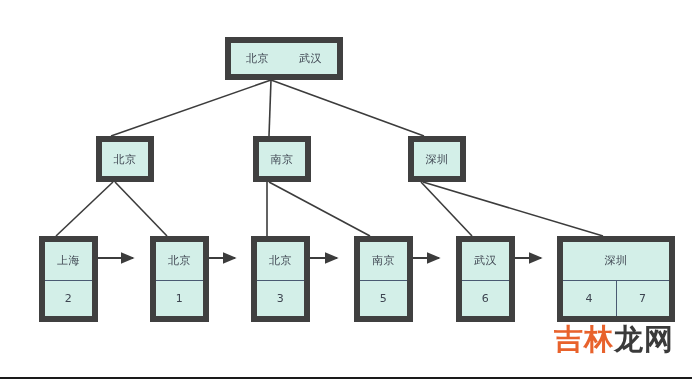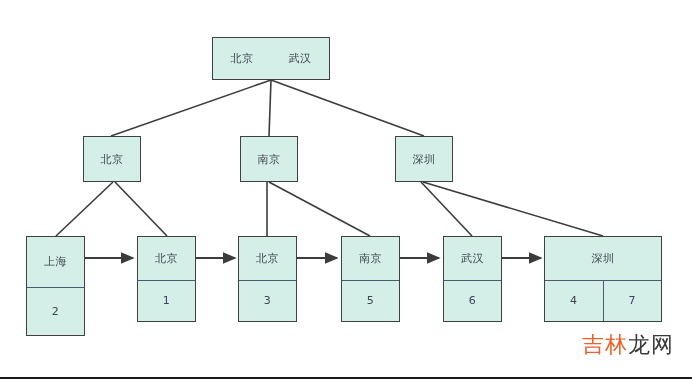--- a/index.html
+++ b/index.html
@@ -21,24 +21,25 @@
     position: absolute;
     left: 0;
     top: 0;
     width: 692px;
     height: 390px;
   }
   .node {
     position: absolute;
     box-sizing: border-box;
     background: #d3efe8;
-    border: 1px solid #404040;
+    border: 6px solid #404040;
     display: flex;
     flex-direction: column;
     z-index: 2;
+    margin-left: 13px;
   }
   .row {
     display: flex;
     flex: 1 1 auto;
   }
   .row.top {
     border-bottom: 1px solid #4a5a72;
   }
   .cell {
     flex: 1 1 0;
@@ -57,22 +58,22 @@
     justify-content: center;
   }
   .node.single .cell {
     width: 100%;
     height: 100%;
   }
   .watermark {
     position: absolute;
     right: 18px;
     bottom: 30px;
-    font-size: 22px;
-    font-weight: normal;
+    font-size: 29px;
+    font-weight: bold;
     letter-spacing: 1px;
     z-index: 3;
     white-space: nowrap;
   }
   .wm-a { color: #e8622c; }
   .wm-b { color: #3a3a3a; }
   .baseline {
     position: absolute;
     left: 0;
     bottom: 11px;
@@ -130,21 +131,21 @@
   </div>
 
   <div class="node single" style="left:240px; top:136px; width:58px; height:46px;">
     <div class="cell">南京</div>
   </div>
 
   <div class="node single" style="left:395px; top:136px; width:58px; height:46px;">
     <div class="cell">深圳</div>
   </div>
 
-  <div class="node" style="left:26px; top:236px; width:59px; height:100px;">
+  <div class="node" style="left:26px; top:236px; width:59px; height:86px;">
     <div class="row top">
       <div class="cell">上海</div>
     </div>
     <div class="row">
       <div class="cell">2</div>
     </div>
   </div>
 
   <div class="node" style="left:137px; top:236px; width:59px; height:86px;">
     <div class="row top">

